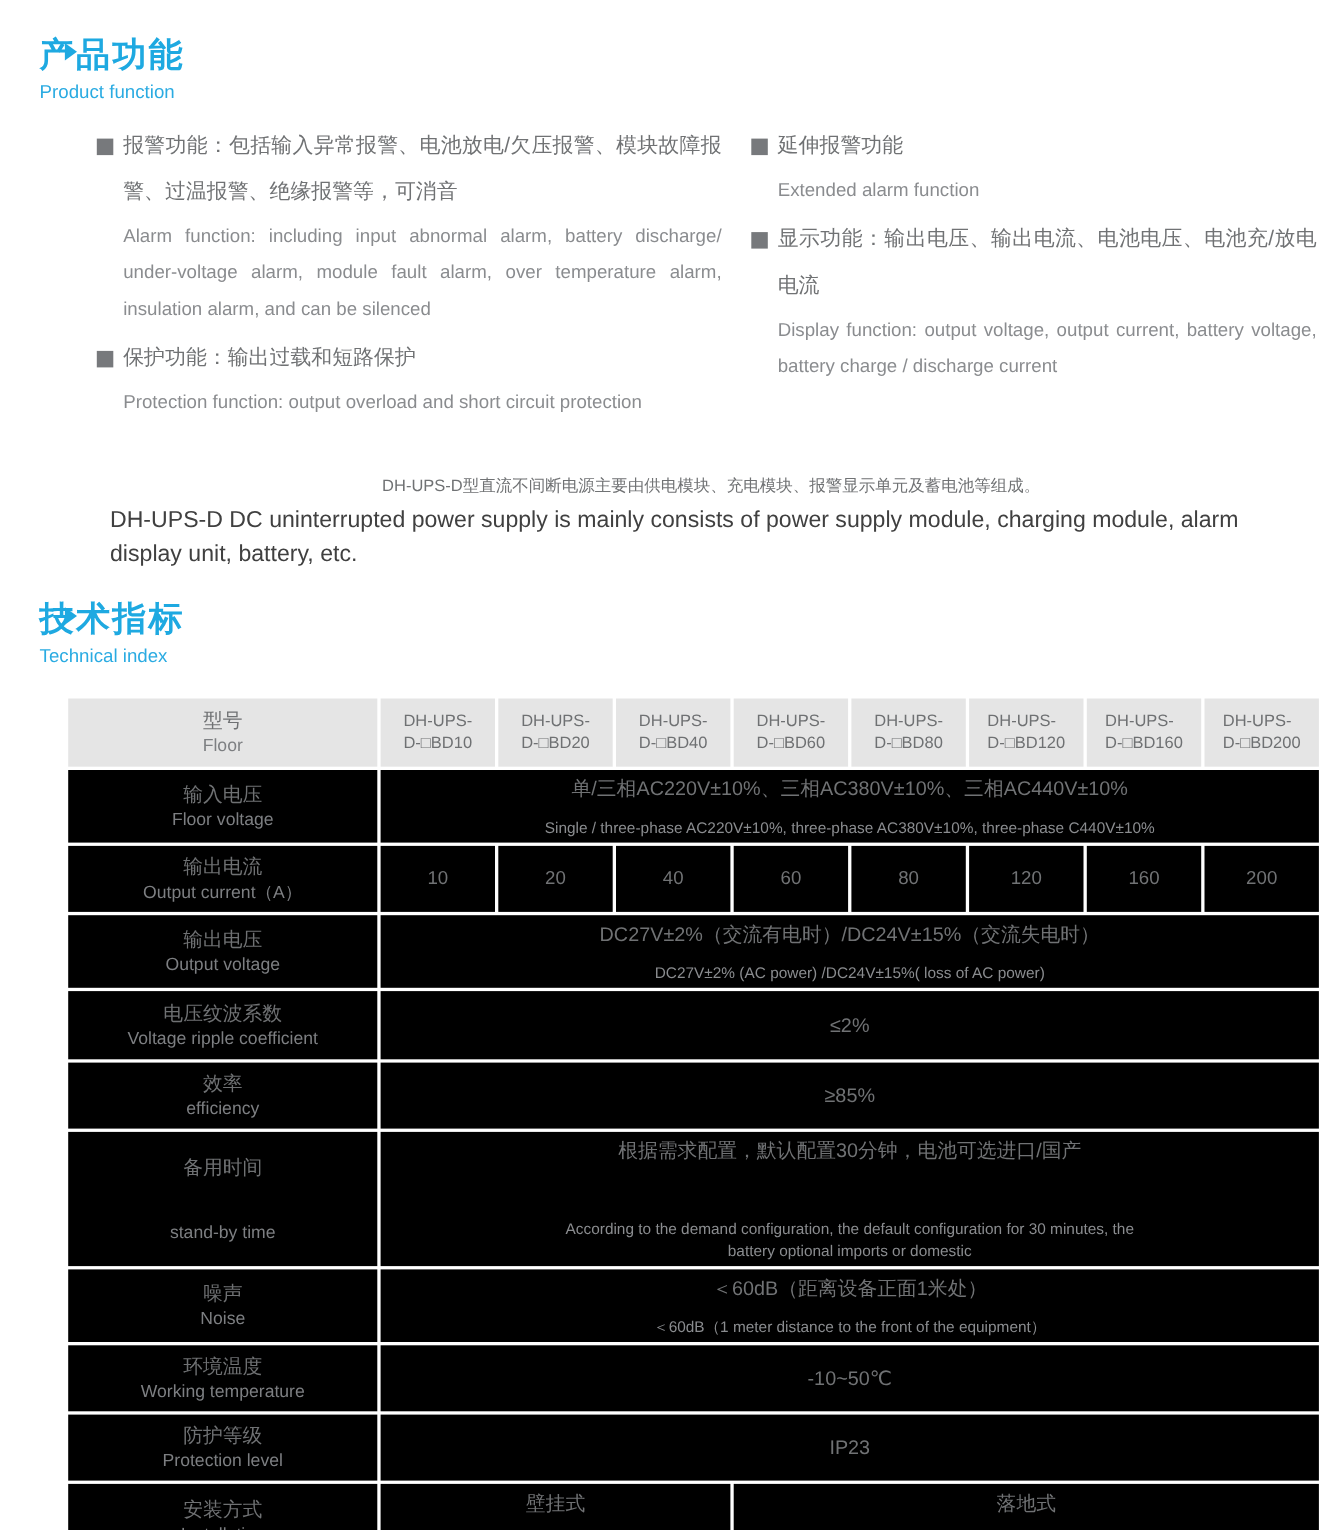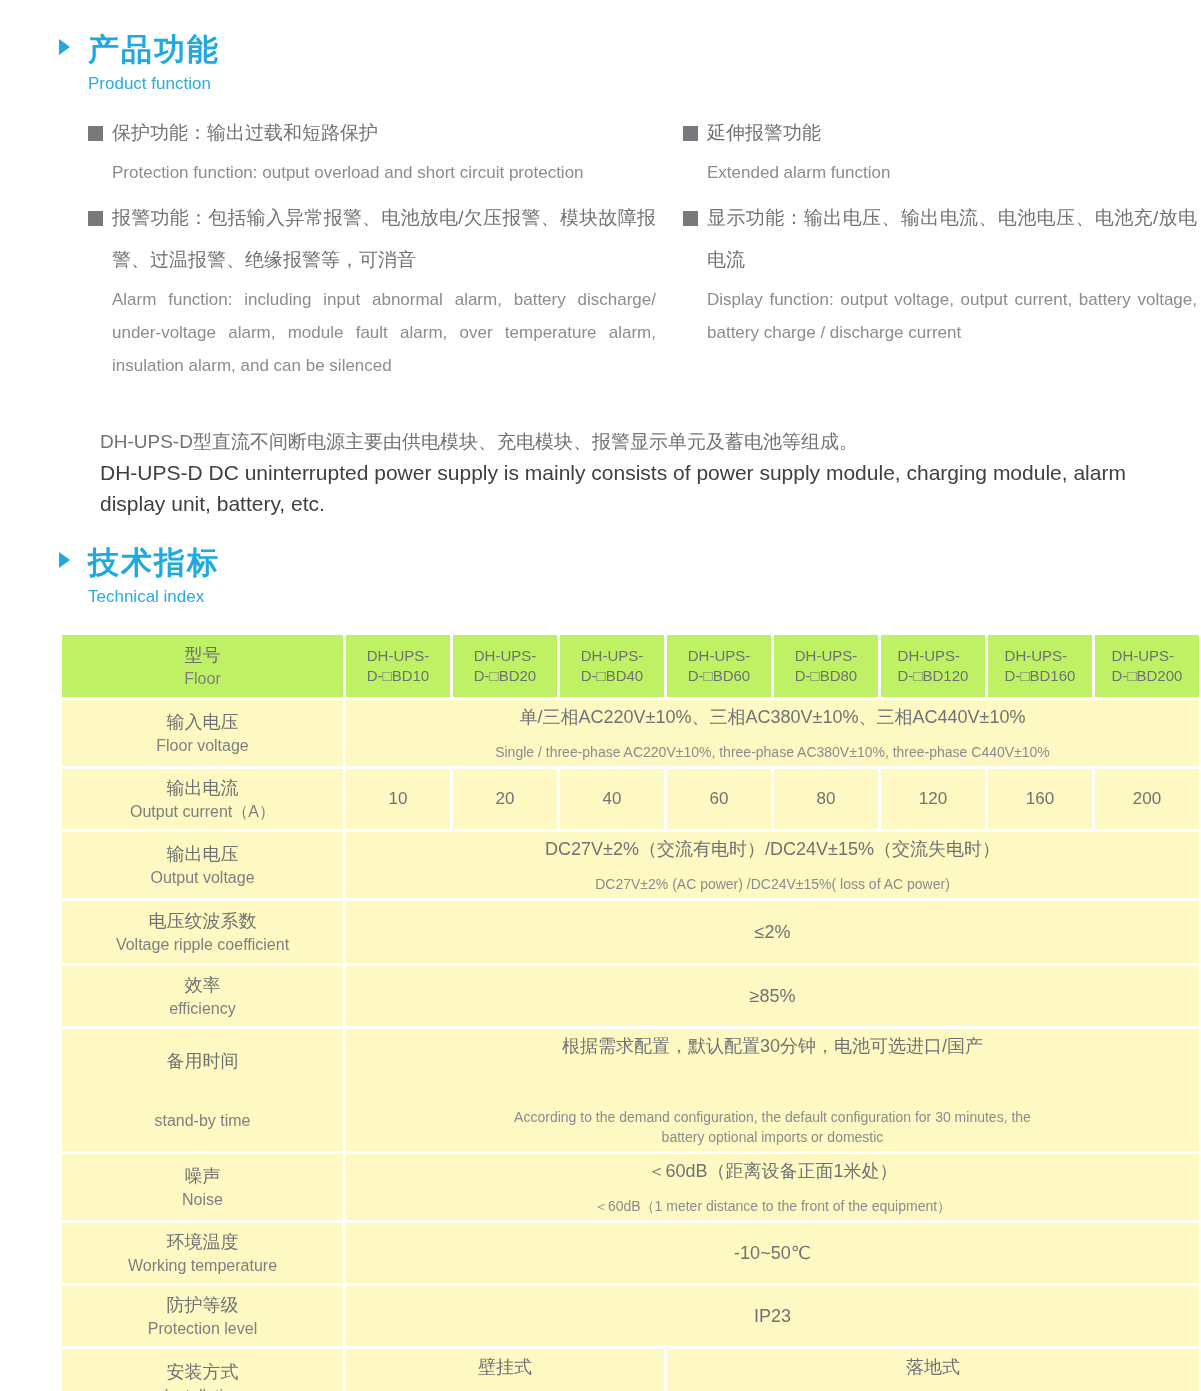--- a/index.html
+++ b/index.html
@@ -7,21 +7,21 @@
   body {
     font-family:"Liberation Sans","DejaVu Sans",sans-serif;
     color:#6f7173;
     position:relative;
     height:1391px;
     overflow:hidden;
   }
 
   
   .section { position:relative; }
-  .sec-head { position:relative; padding-left:88px; }
+  .sec-head { position:relative; padding-left:36px; }
   .tri {
     position:absolute; left:59px; top:9px;
     width:0; height:0;
     border-top:8px solid transparent;
     border-bottom:8px solid transparent;
     border-left:11px solid #1ea9e1;
   }
   .title-zh {
     font-size:31px; line-height:40px; letter-spacing:2px;
     color:#1ea9e1; font-weight:700;
@@ -45,39 +45,39 @@
   }
   .item-en {
     margin-left:24px; margin-top:2px; margin-bottom:8px;
     font-size:17px; line-height:33px; color:#8a8c8f;
     text-align:justify;
   }
 
   
   .sec-comp { padding-top:28px; }
   .comp-body { margin:8px 8px 0 100px; }
-  .comp-zh { font-size:19px; line-height:31px; color:#707274; }
+  .comp-zh { font-size:15px; line-height:31px; color:#707274;text-align:center; }
   .comp-en { font-size:21px; line-height:31px; color:#404040; }
 
   
   .sec-tech { padding-top:24px; }
   .spec-table {
     margin:26px 0 0 62px;
     width:1137px;
     display:grid;
     grid-template-columns:281px repeat(8, 1fr);
     gap:3px;
   }
   .cell {
-    background:#fef9c3;
+    background:#000000;
     display:flex; flex-direction:column;
     justify-content:center; align-items:center;
     text-align:center; padding:4px 6px;
   }
-  .cell.hd { background:#bef264; }
+  .cell.hd { background:#e5e5e5; }
   .span8 { grid-column:2 / span 8; }
   .span3 { grid-column:2 / span 3; }
   .span5 { grid-column:5 / span 5; }
   .h62 { min-height:62px; } .h60 { min-height:60px; }
   .h94 { min-height:94px;gap:36px; } .h68 { min-height:68px; }
 
   .lab-zh { font-size:18px; line-height:25px; color:#6f7173; }
   .lab-en { font-size:16px; line-height:22px; color:#7d7f82; }
   .model  { text-align:left; font-size:15px; line-height:20px; color:#6f7173; }
   .val-zh { font-size:18px; line-height:26px; color:#707274;text-align:center; }
@@ -91,30 +91,30 @@
   <div class="sec-head">
     <span class="tri"></span>
     <div class="title-zh">产品功能</div>
     <div class="title-en">Product function</div>
   </div>
   <div class="func-cols">
     <div class="func-left">
       <div class="item">
         <div class="item-zh">
           <span class="sq"></span>
-          <span>保护功能：输出过载和短路保护</span>
-        </div>
-        <div class="item-en">Protection function: output overload and short circuit protection</div>
+          <span>报警功能：包括输入异常报警、电池放电/欠压报警、模块故障报警、过温报警、绝缘报警等，可消音</span>
+        </div>
+        <div class="item-en">Alarm function: including input abnormal alarm, battery discharge/ under-voltage alarm, module fault alarm, over temperature alarm, insulation alarm, and can be silenced</div>
       </div>
       <div class="item">
         <div class="item-zh">
           <span class="sq"></span>
-          <span>报警功能：包括输入异常报警、电池放电/欠压报警、模块故障报警、过温报警、绝缘报警等，可消音</span>
-        </div>
-        <div class="item-en">Alarm function: including input abnormal alarm, battery discharge/ under-voltage alarm, module fault alarm, over temperature alarm, insulation alarm, and can be silenced</div>
+          <span>保护功能：输出过载和短路保护</span>
+        </div>
+        <div class="item-en">Protection function: output overload and short circuit protection</div>
       </div>
     </div>
     <div class="func-right">
       <div class="item">
         <div class="item-zh">
           <span class="sq"></span>
           <span>延伸报警功能</span>
         </div>
         <div class="item-en">Extended alarm function</div>
       </div>

